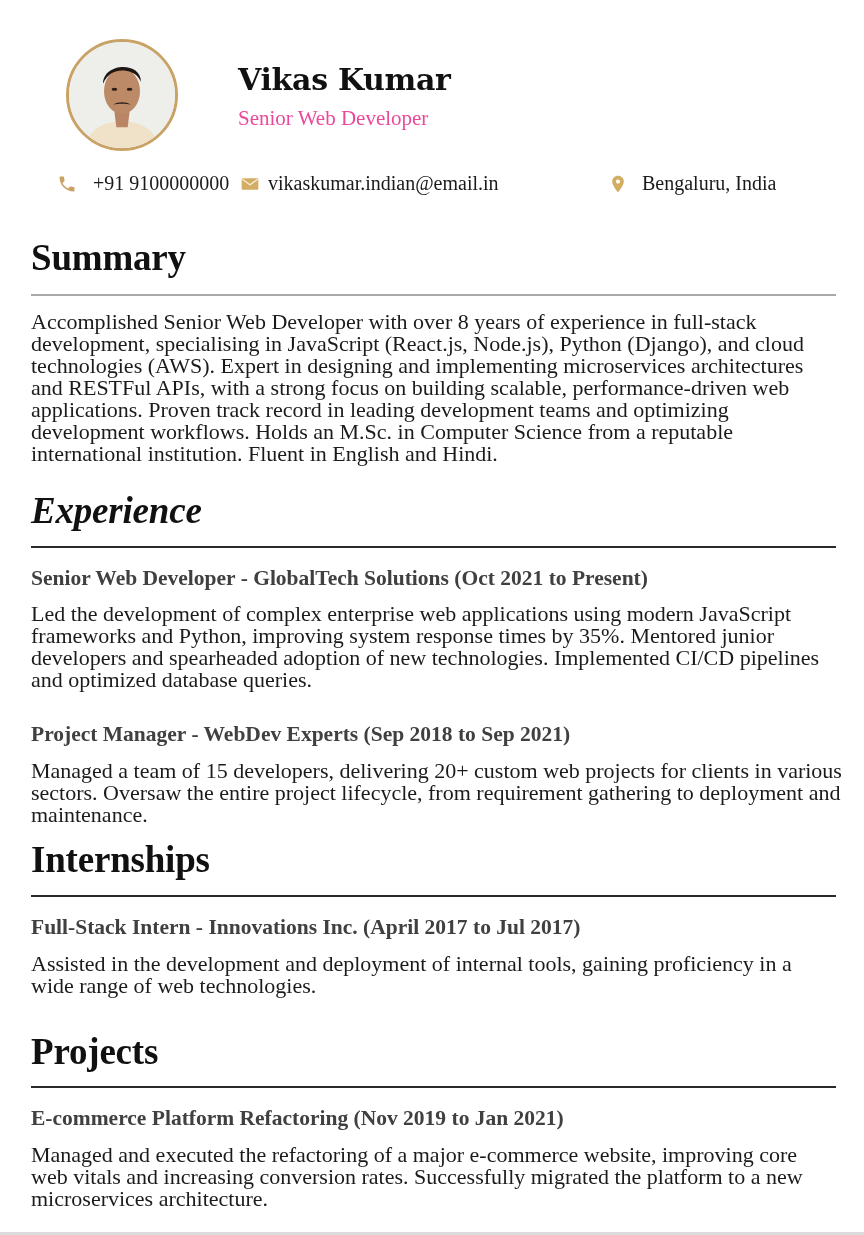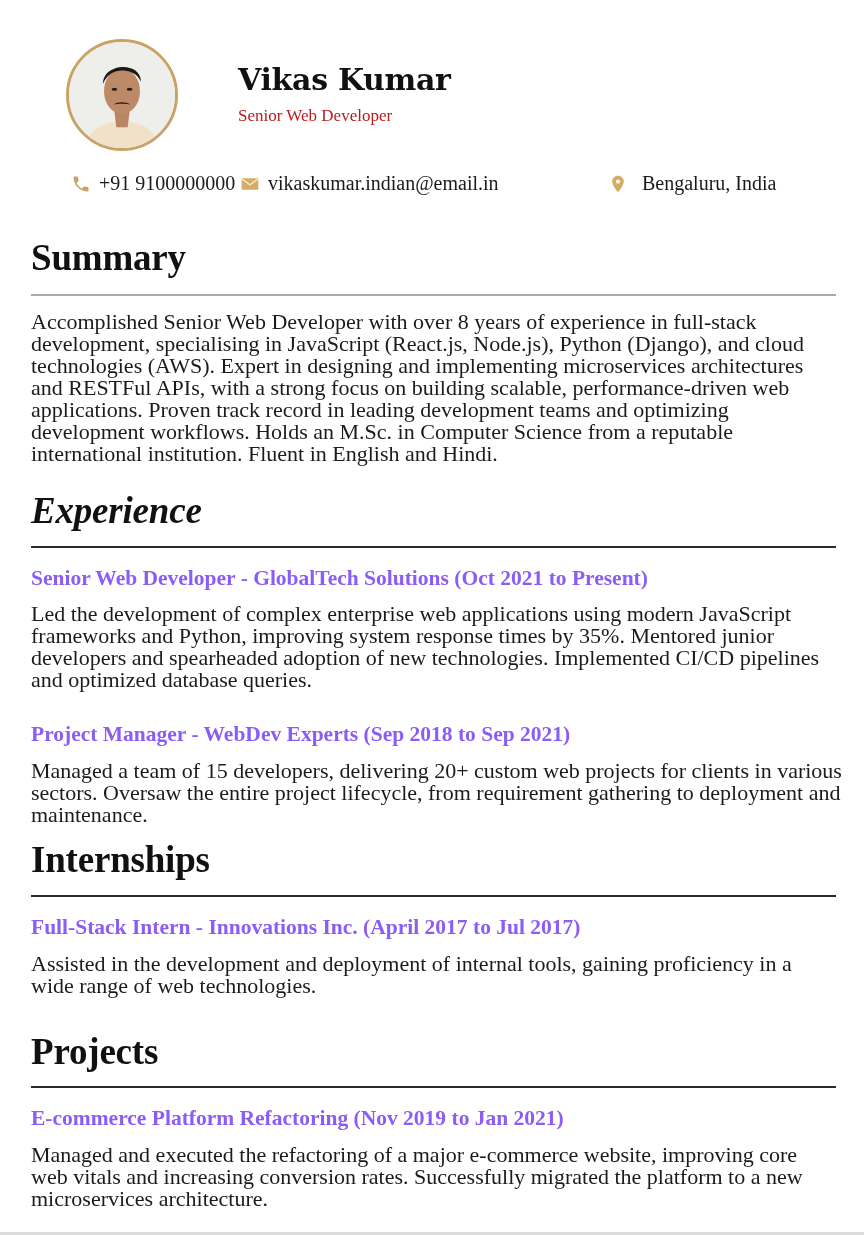--- a/index.html
+++ b/index.html
@@ -13,43 +13,43 @@
       position: absolute; left: 66px; top: 39px; width: 112px; height: 112px;
       border-radius: 50%; border: 3px solid #c9a366; background: #efefec; overflow: hidden;
     }
     .avatar svg { width: 100%; height: 100%; display: block; }
     .name {
       position: absolute; left: 238px; top: 62px;
       font-family: "DejaVu Serif", serif; font-weight: bold; font-size: 30px; letter-spacing: -0.3px; color: #111;
     }
     .role {
       position: absolute; left: 238px; top: 106px;
-      font-family: "Liberation Serif", serif; font-size: 17px; color: #b91c1c;
+      font-family: "Liberation Serif", serif; font-size: 21px; color: #ec4899;
     }
 
     .contact { position: absolute; top: 172px; display: flex; align-items: center; font-family: "Liberation Serif", serif; font-size: 20px; color: #1a1a1a; }
     .contact .icon { width: 20px; height: 20px; margin-right: 8px; display: inline-flex; align-items: center; justify-content: center; }
     .contact .icon svg { width: 100%; height: 100%; }
-    .contact-phone { left: 71px; }
+    .contact-phone { left: 57px; gap: 8px; }
     .contact-email { left: 240px; }
     .contact-location { left: 608px; }
     .contact-location .icon { margin-right: 14px; }
 
     
     .section-title {
       position: absolute; left: 31px;
       font-family: "Liberation Serif", serif; font-weight: bold; font-size: 37px; color: #111;
       letter-spacing: -0.2px;
     }
     .rule { position: absolute; left: 31px; width: 805px; height: 2px; background: #2a2a2a; }
     .rule.light { background: #a9a9a9; }
 
     .item-title {
       position: absolute; left: 31px;
-      font-family: "Liberation Serif", serif; font-weight: bold; font-size: 21.5px; color: #8b5cf6;
+      font-family: "Liberation Serif", serif; font-weight: bold; font-size: 21.5px; color: #404040;
     }
     .para {
       position: absolute; left: 31px; width: 810px;
       font-family: Liberation Serif, serif; font-size: 22px; line-height: 22px; color: #1b1b1b;
     }
     .bottom-line { position: absolute; left: 0; top: 1232px; width: 864px; height: 3px; background: #dcdcdc; }
   </style>
 </head>
 <body>
 

